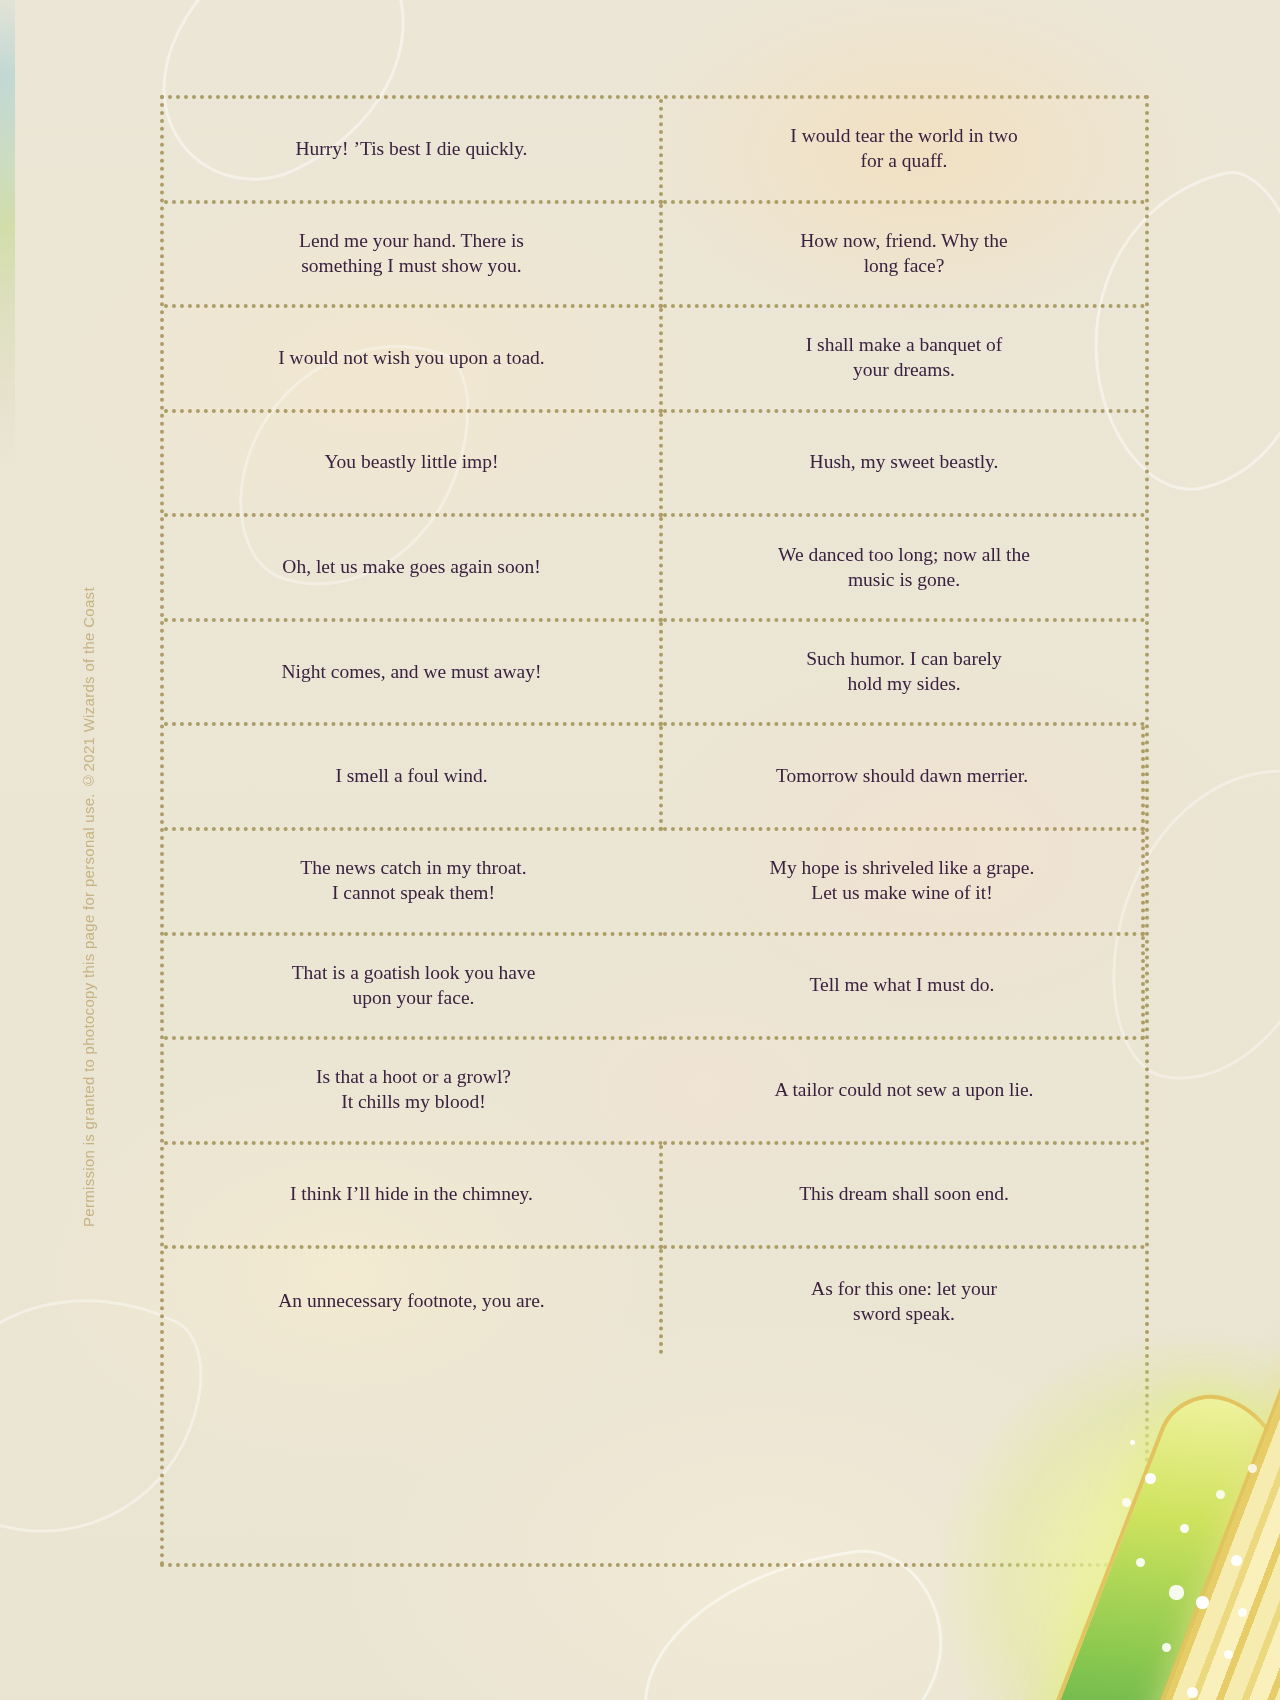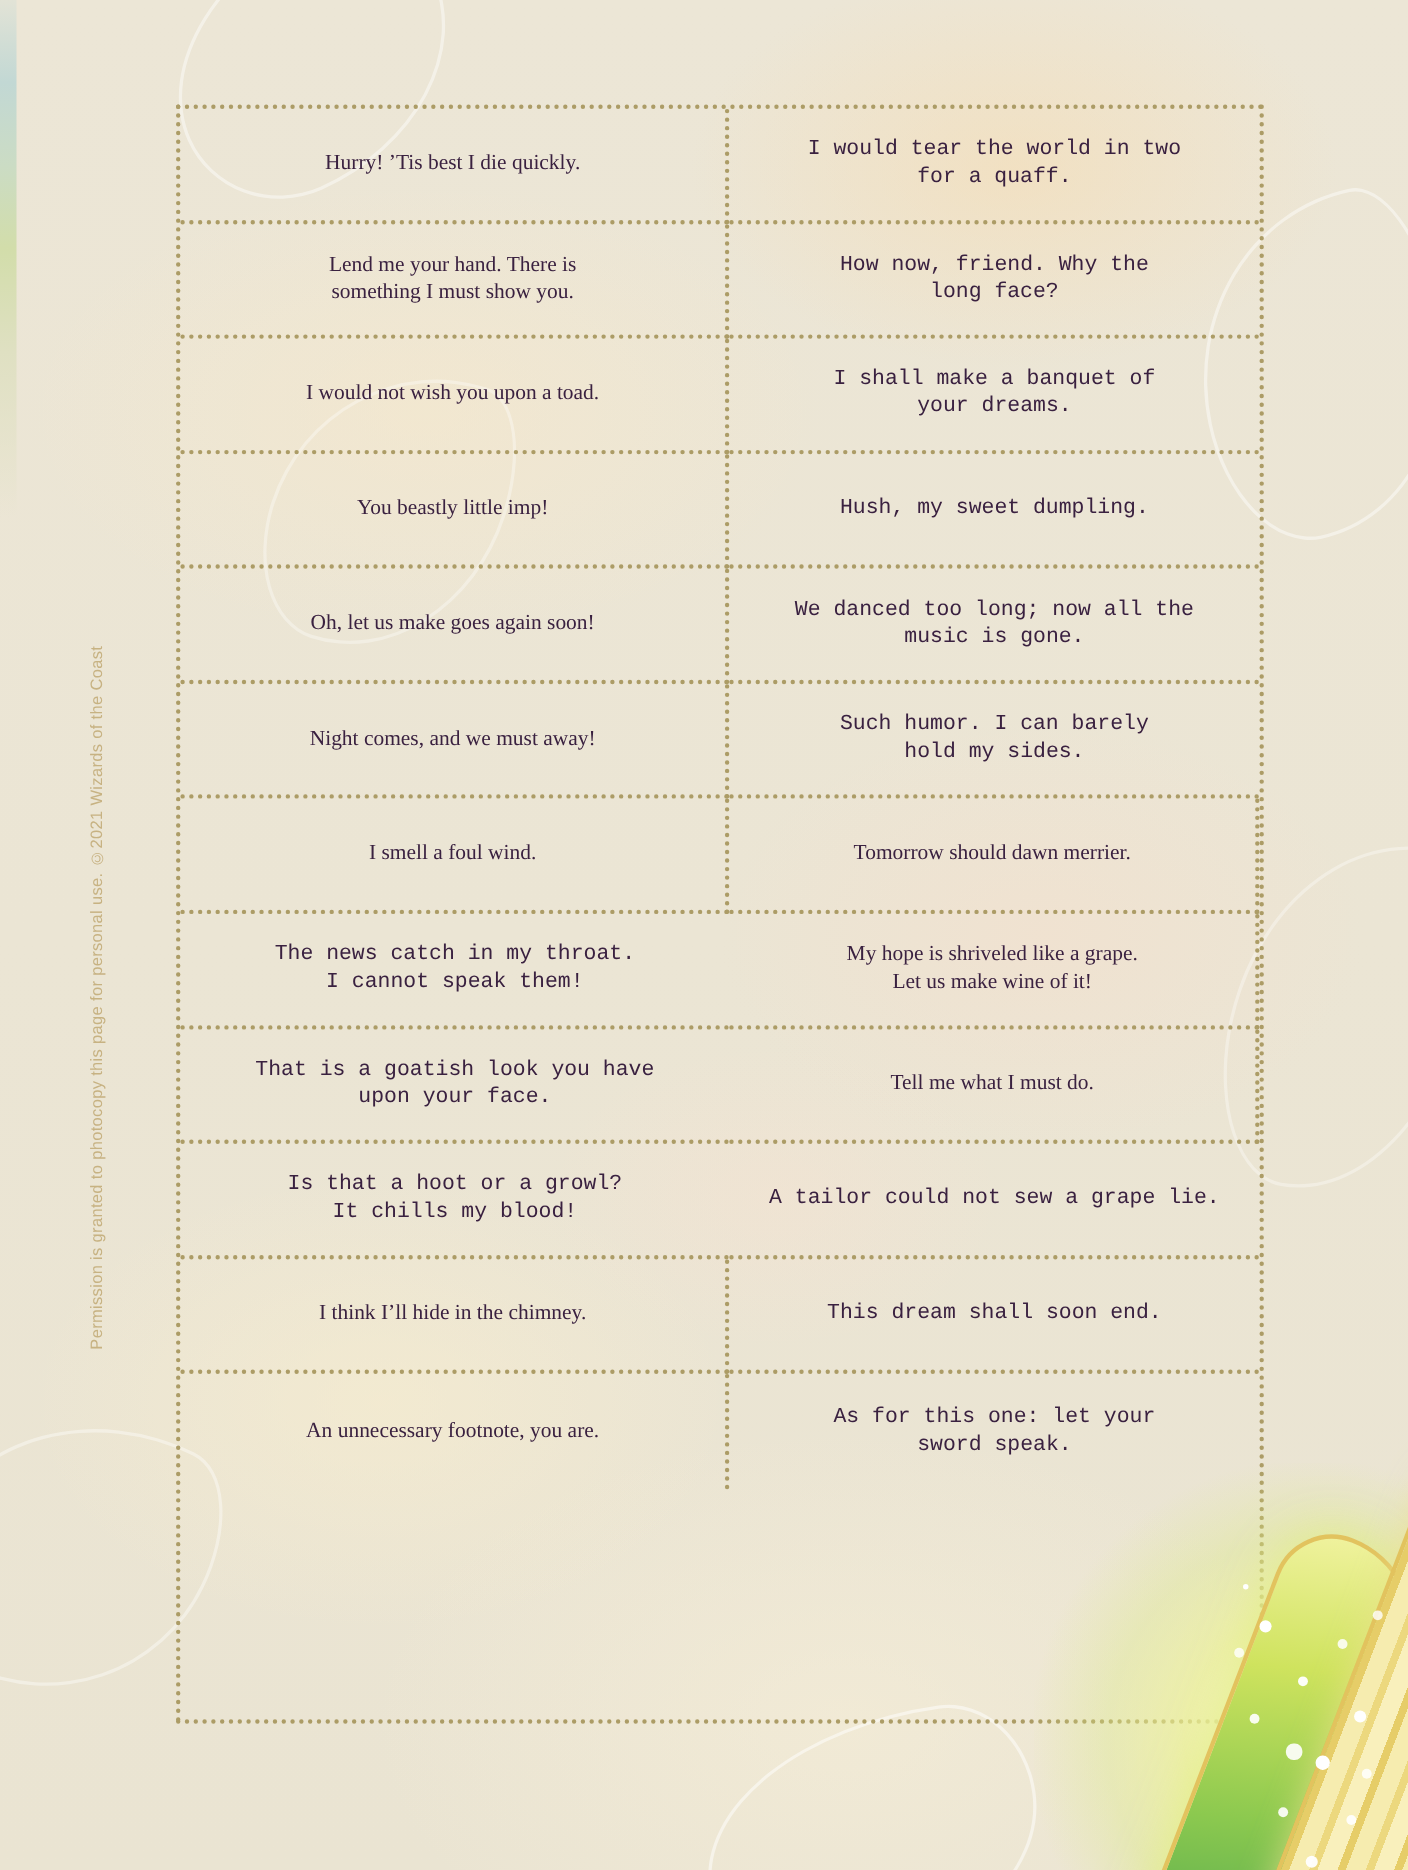--- a/index.html
+++ b/index.html
@@ -55,21 +55,21 @@
   }
   .cell{
     box-sizing:border-box;
     border-right:4px dotted #ac9c66;
     border-bottom:4px dotted #ac9c66;
     display:flex;align-items:center;justify-content:center;
     text-align:center;white-space:pre-line;
     font-size:19.5px;line-height:25px;color:#3a2140;
     padding:4px 34px 6px 34px;
   }
-  .cell.last-col{border-right:none;font-family:Liberation Mono, monospace;}
+  .cell.last-col{border-right:none;}
   .cell.last-row{border-bottom:none;}
   
   .deco{position:absolute;right:0;bottom:0;width:300px;height:430px;pointer-events:none;}
   .deco .glow{
     position:absolute;right:-80px;bottom:-90px;width:420px;height:460px;
     background:radial-gradient(circle at 60% 55%,
       rgba(255,253,215,0.95) 0%, rgba(238,244,150,0.65) 32%,
       rgba(220,236,130,0.35) 52%, transparent 72%);
   }
   .deco .seg1{
@@ -128,39 +128,39 @@
     <div class="cell last-col">I would tear the world in two
 for a quaff.</div>
     <div class="cell">Lend me your hand. There is
 something I must show you.</div>
     <div class="cell last-col">How now, friend. Why the
 long face?</div>
     <div class="cell">I would not wish you upon a toad.</div>
     <div class="cell last-col">I shall make a banquet of
 your dreams.</div>
     <div class="cell">You beastly little imp!</div>
-    <div class="cell last-col">Hush, my sweet dumpling.</div>
+    <div class="cell last-col">Hush, my sweet beastly.</div>
     <div class="cell">Oh, let us make goes again soon!</div>
     <div class="cell last-col">We danced too long; now all the
 music is gone.</div>
     <div class="cell">Night comes, and we must away!</div>
     <div class="cell last-col">Such humor. I can barely
 hold my sides.</div>
     <div class="cell">I smell a foul wind.</div>
     <div class="cell">Tomorrow should dawn merrier.</div>
     <div class="cell last-col">The news catch in my throat.
 I cannot speak them!</div>
     <div class="cell">My hope is shriveled like a grape.
 Let us make wine of it!</div>
     <div class="cell last-col">That is a goatish look you have
 upon your face.</div>
     <div class="cell">Tell me what I must do.</div>
     <div class="cell last-col">Is that a hoot or a growl?
 It chills my blood!</div>
-    <div class="cell last-col">A tailor could not sew a grape lie.</div>
+    <div class="cell last-col">A tailor could not sew a upon lie.</div>
     <div class="cell">I think I’ll hide in the chimney.</div>
     <div class="cell last-col">This dream shall soon end.</div>
     <div class="cell last-row">An unnecessary footnote, you are.</div>
     <div class="cell last-col last-row">As for this one: let your
 sword speak.</div>
   </div>
 
 <div class="deco">
   <div class="glow"></div>
   <div class="seg1"></div>

